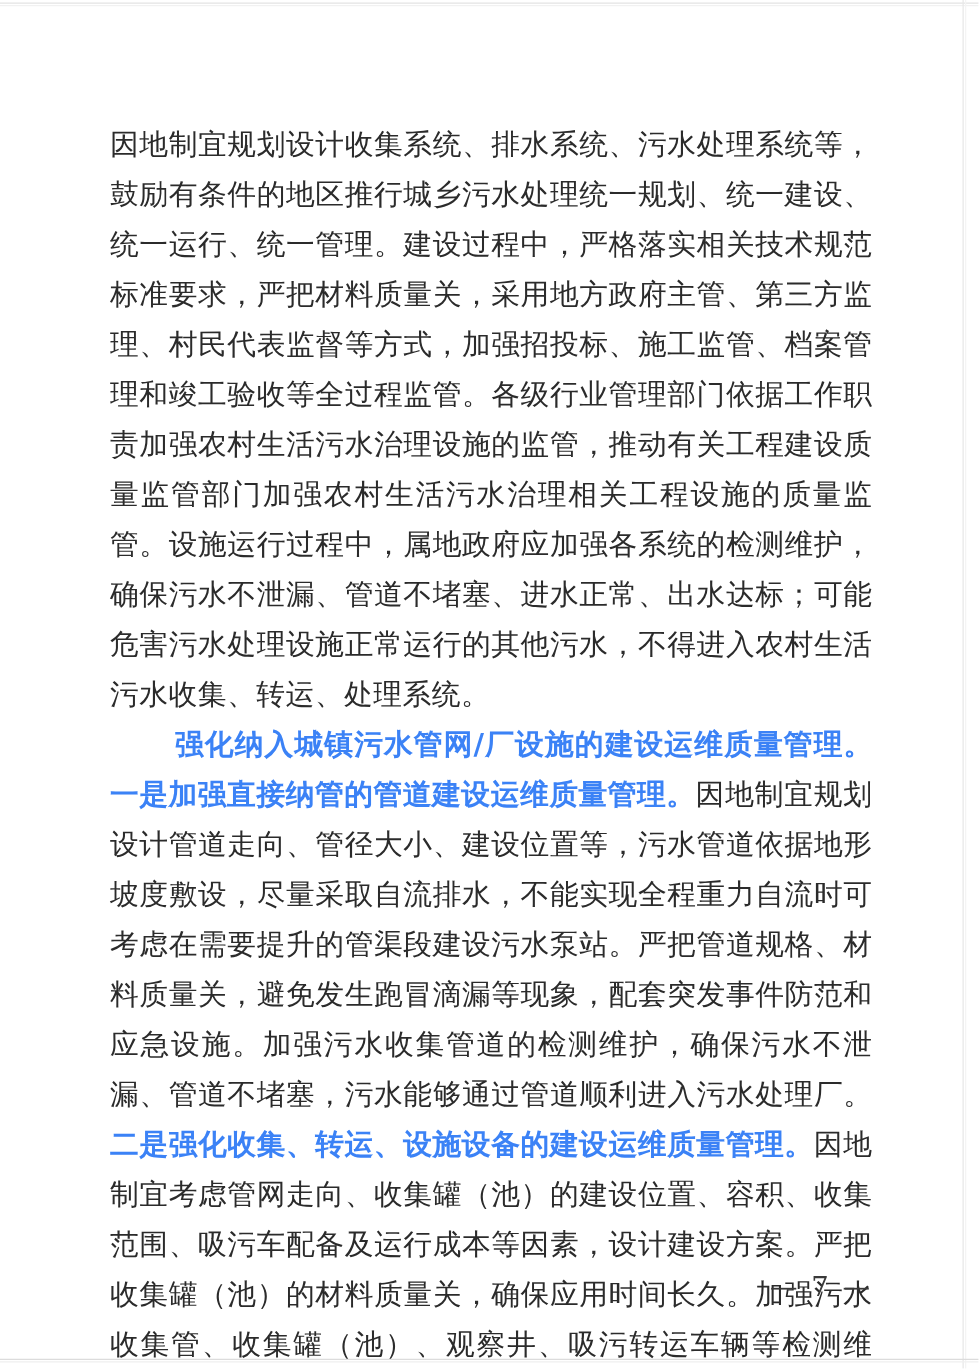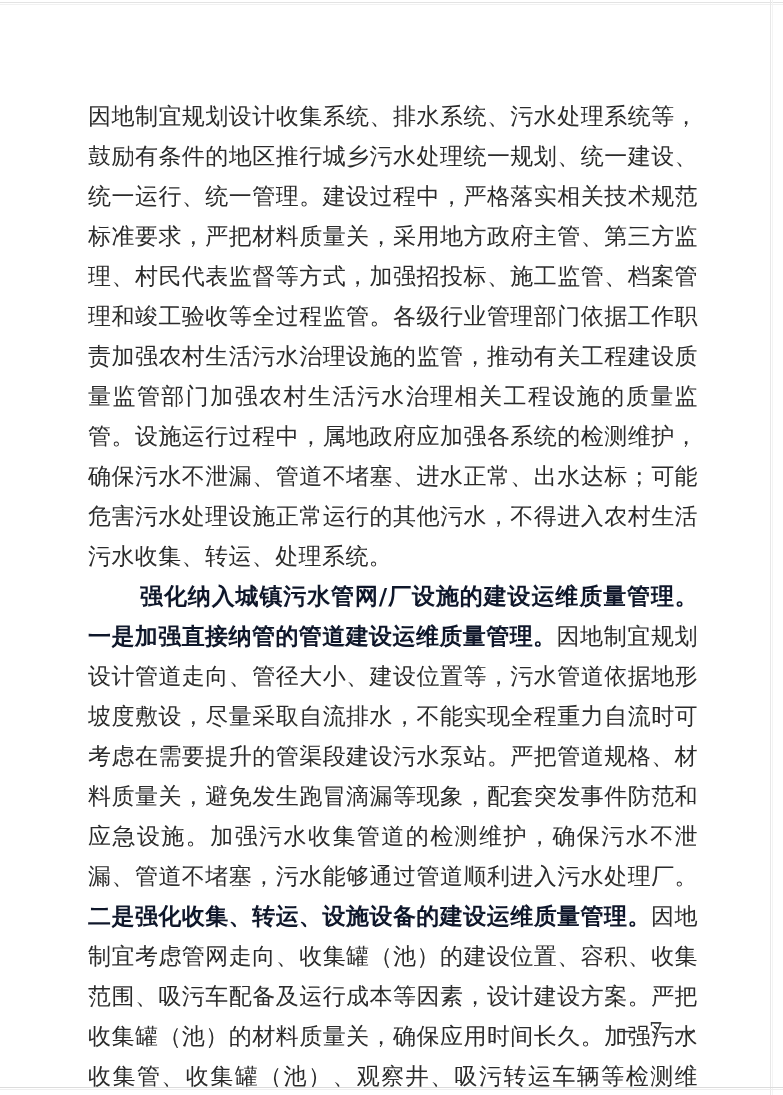--- a/index.html
+++ b/index.html
@@ -78,21 +78,21 @@
   .body-para.indented {
     text-indent: 52px;
   }
 
   .body-para + .body-para {
     margin-top: 0;
   }
 
   .run-bold {
     font-weight: 700;
-    color: #0f172a;
+    color: #3b82f6;
     letter-spacing: 0.2px;
   }
 
   
   .page-footer {
     position: absolute;
     left: 88px;
     top: 1016px;
     width: 610px;
     text-align: right;

